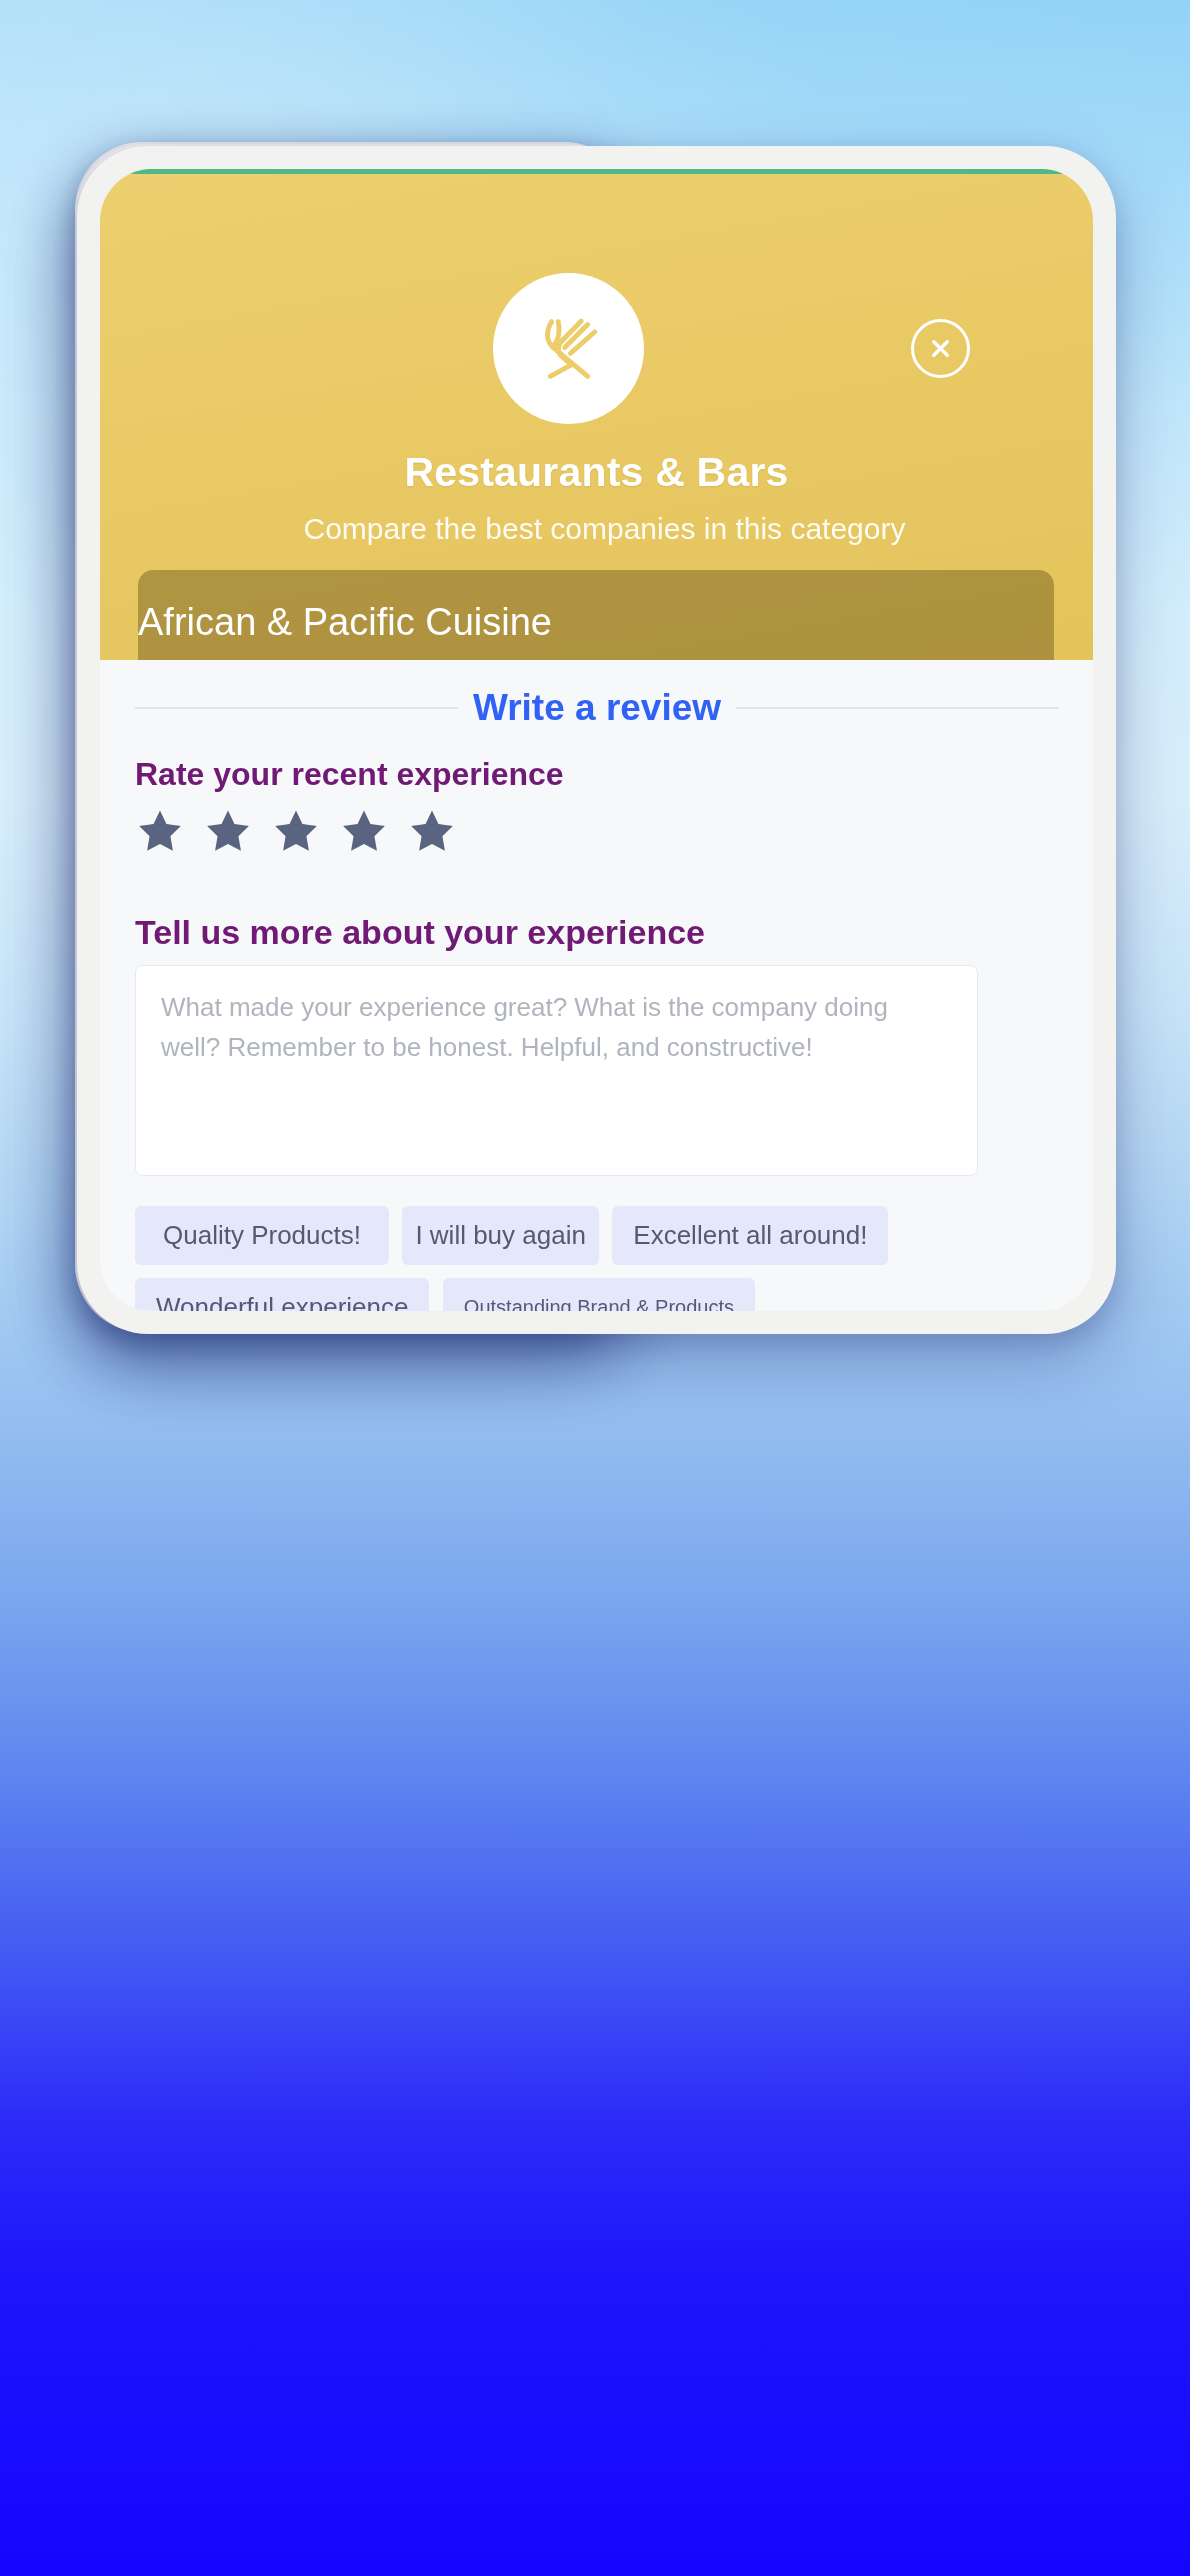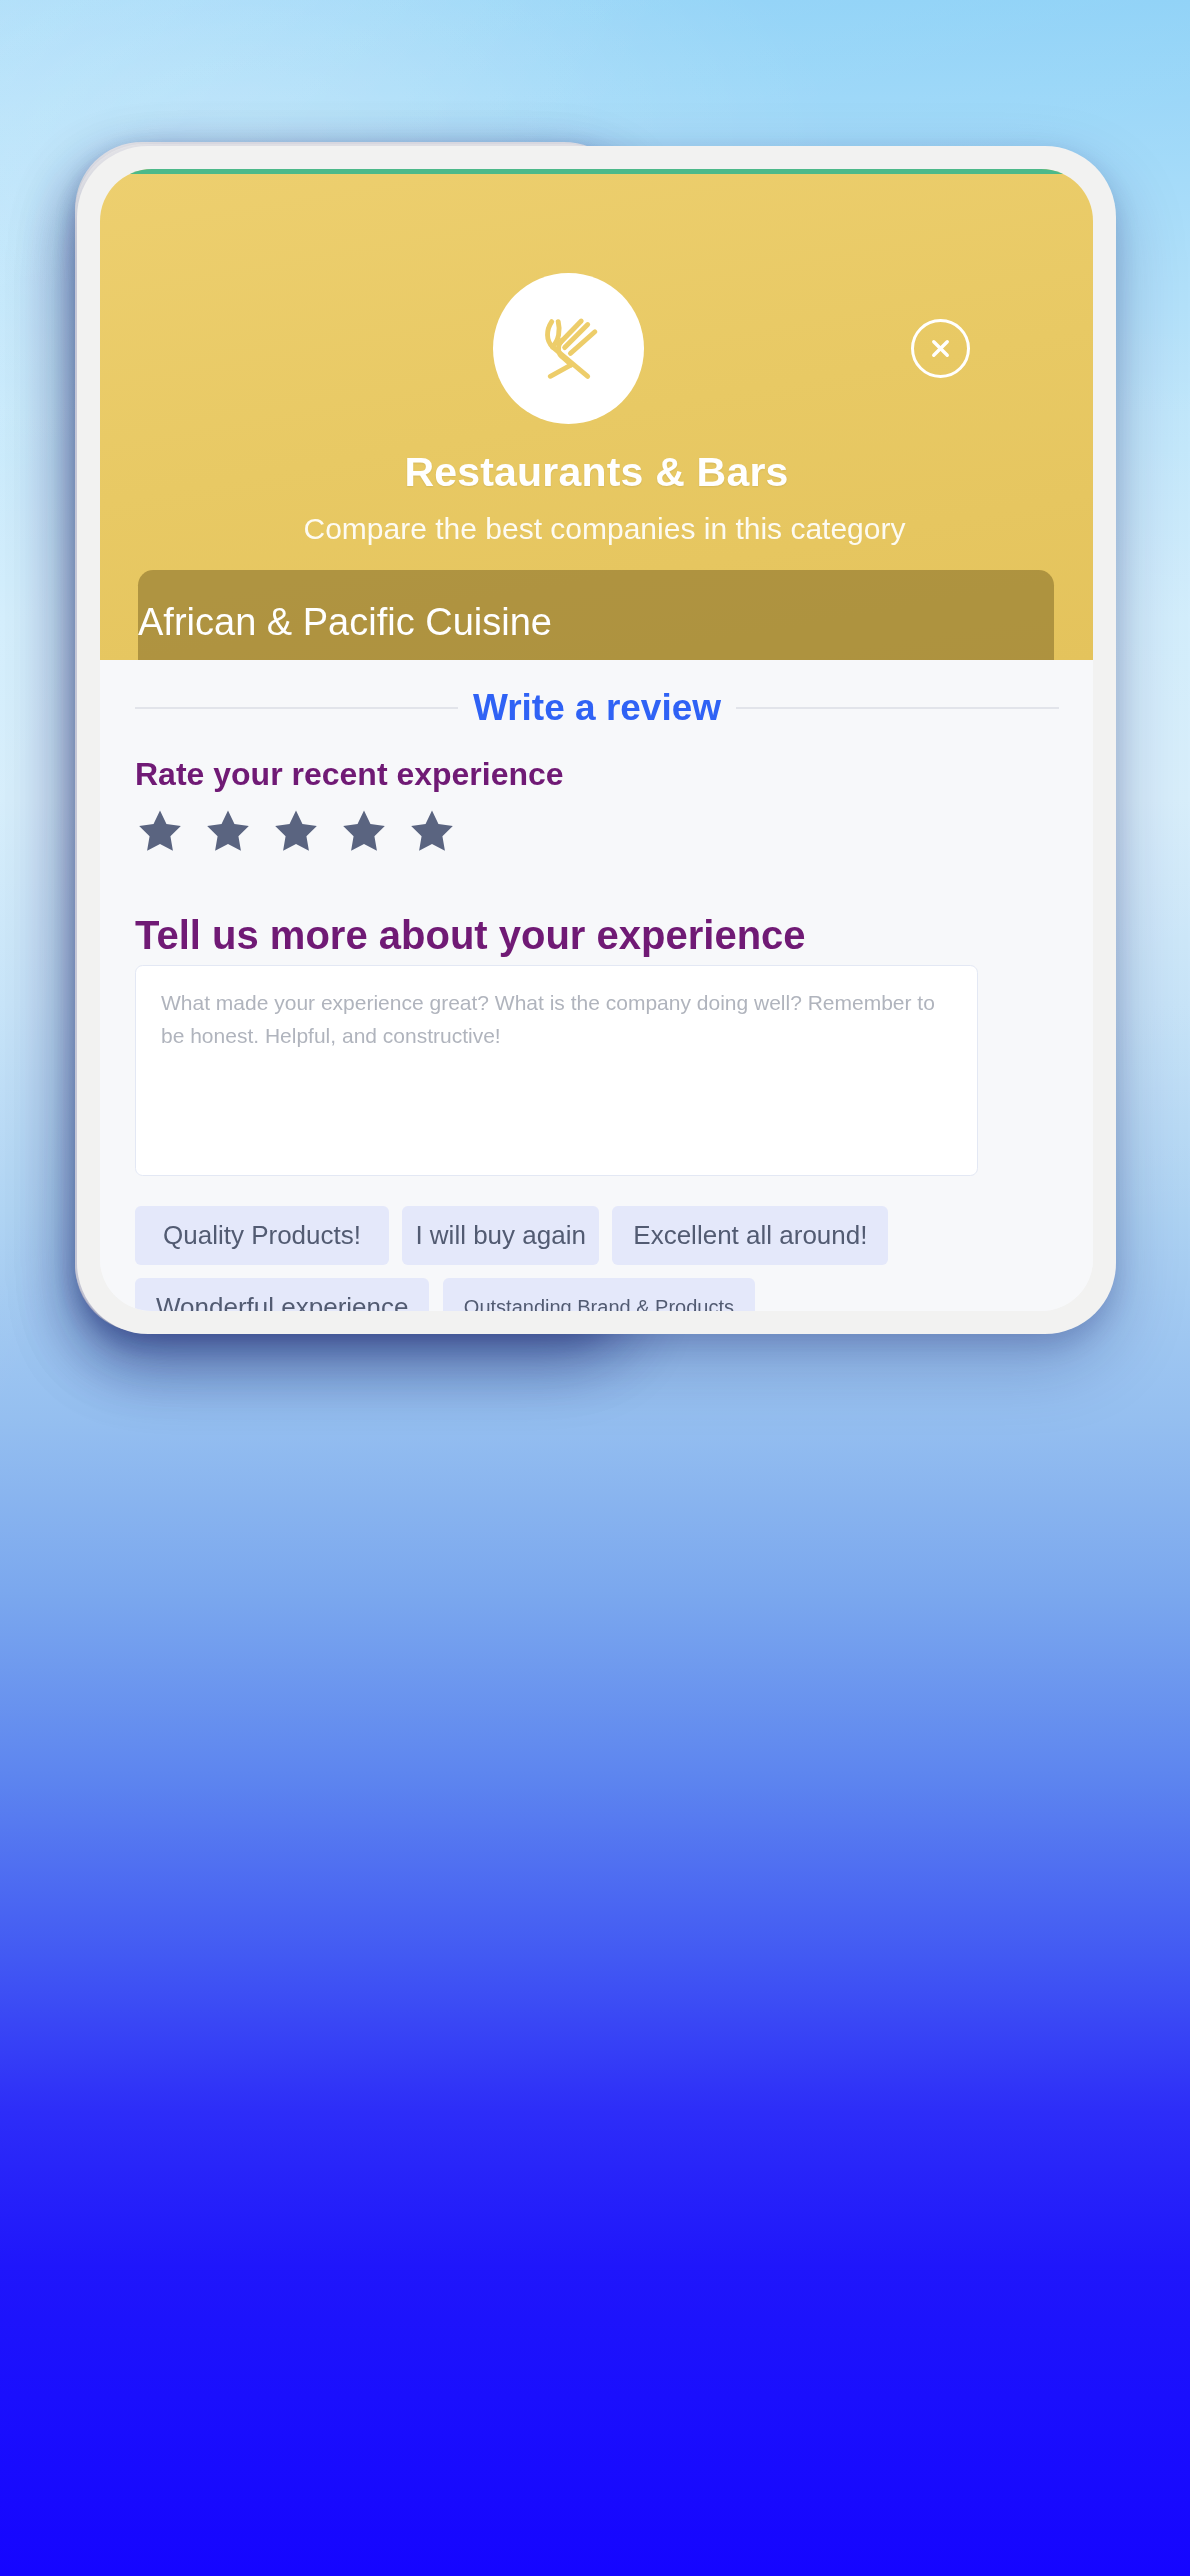--- a/index.html
+++ b/index.html
@@ -283,24 +283,24 @@
         <path d="M12 2.2 L15.1 8.6 L22 9.6 L17 14.5 L18.2 21.5 L12 18.2 L5.8 21.5 L7 14.5 L2 9.6 L8.9 8.6 Z" fill="#5a6480"></path>
       </svg>
       <svg class="star" width="50" height="50" viewBox="0 0 24 24">
         <path d="M12 2.2 L15.1 8.6 L22 9.6 L17 14.5 L18.2 21.5 L12 18.2 L5.8 21.5 L7 14.5 L2 9.6 L8.9 8.6 Z" fill="#5a6480"></path>
       </svg>
       <svg class="star" width="50" height="50" viewBox="0 0 24 24">
         <path d="M12 2.2 L15.1 8.6 L22 9.6 L17 14.5 L18.2 21.5 L12 18.2 L5.8 21.5 L7 14.5 L2 9.6 L8.9 8.6 Z" fill="#5a6480"></path>
       </svg>
     </div>
 
-    <div class="sec-title" style="left:35px; top:253px; font-size:40px;">Tell us more about your experience</div>
+    <div class="sec-title" style="left:35px; top:253px; font-size:34px;">Tell us more about your experience</div>
 
     <div class="textarea-box" style="left:35px; top:305px; width:843px; height:211px;">
-      <div class="ta-placeholder" style="left:25px; top:21px; right:25px; font-size:21px;">What made your experience great? What is the company doing well? Remember to be honest. Helpful, and constructive!</div>
+      <div class="ta-placeholder" style="left:25px; top:21px; right:25px; font-size:26px;">What made your experience great? What is the company doing well? Remember to be honest. Helpful, and constructive!</div>
     </div>
 
     <div class="chips" style="left:35px; top:546px; width:863px;">
       <div class="chip" style="height:59px; padding:0 28px; font-size:26px;">Quality Products!</div>
       <div class="chip" style="height:59px; padding:0 13px; font-size:26px;">I will buy again</div>
       <div class="chip" style="height:59px; padding:0 21px; font-size:26px;">Excellent all around!</div>
       <div class="chip" style="height:59px; padding:0 21px; font-size:26px;">Wonderful experience</div>
       <div class="chip" style="height:59px; padding:0 21px; font-size:20px;">Outstanding Brand &amp; Products</div>
     </div>
 

